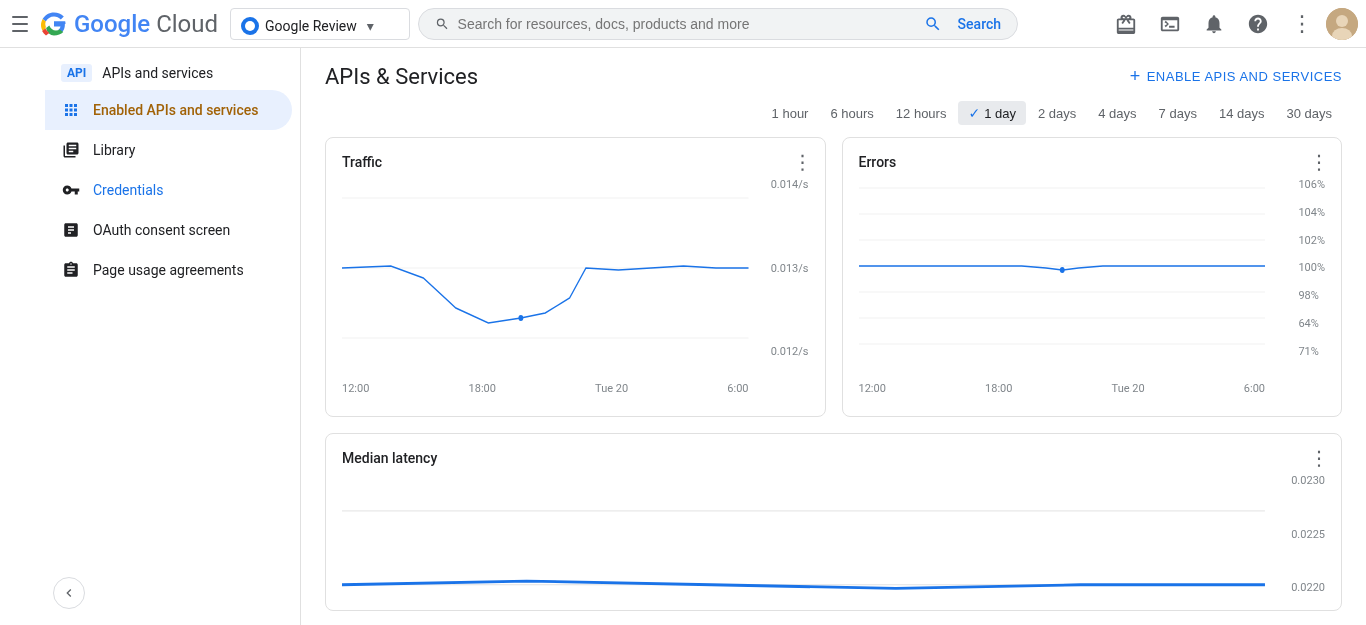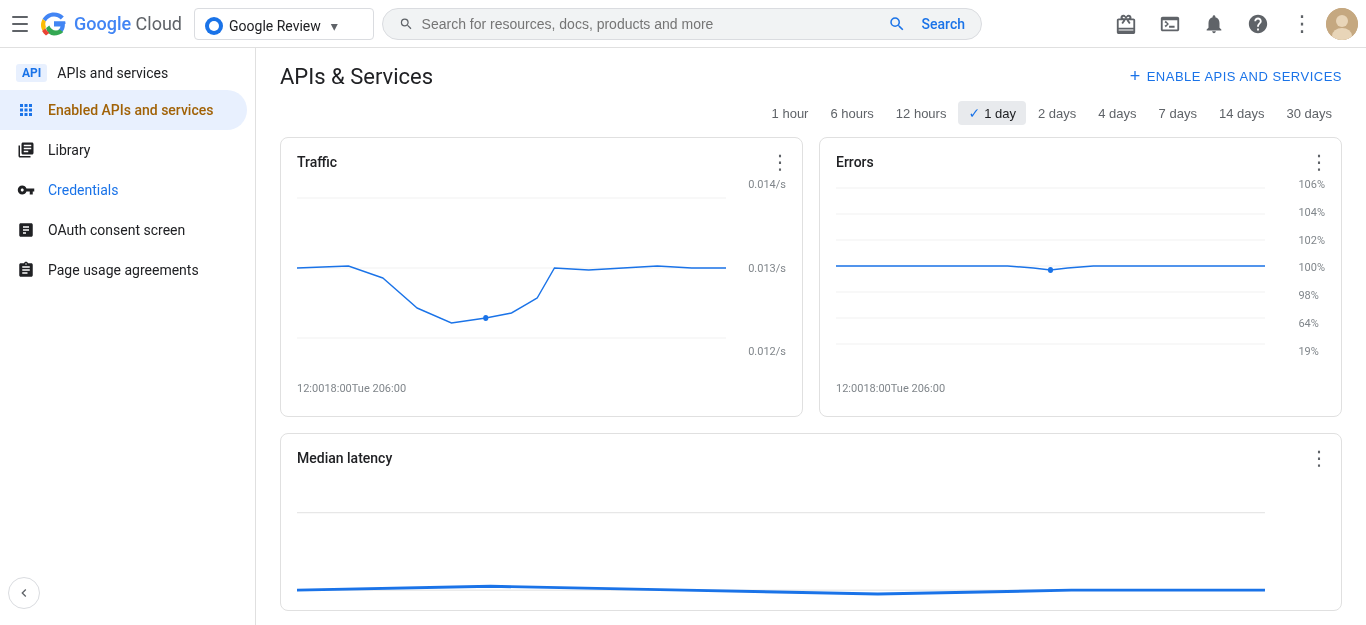--- a/index.html
+++ b/index.html
@@ -26,21 +26,21 @@
     .search-bar input { border: none; background: transparent; outline: none; font-size: 14px; color: #202124; width: 100%; }
     .search-btn { display: flex; align-items: center; gap: 16px; color: #1a73e8; cursor: pointer; font-size: 14px; font-weight: 500; white-space: nowrap; }
     .nav-icons { display: flex; align-items: center; gap: 4px; margin-left: auto; }
     .nav-icon { width: 40px; height: 40px; display: flex; align-items: center; justify-content: center; cursor: pointer; border-radius: 50%; color: #5f6368; font-size: 20px; }
     .avatar { width: 32px; height: 32px; border-radius: 50%; background: #c5a880; overflow: hidden; display: flex; align-items: center; justify-content: center; cursor: pointer; }
 
     
     .layout { display: flex; height: calc(625px - 48px); }
 
     
-    .sidebar { width: 256px; min-width: 256px; background: #fff; border-right: 1px solid #e0e0e0; overflow-y: auto; }
+    .sidebar { width: 256px; min-width: 256px; background: #fff; border-right: 1px solid #e0e0e0; overflow-y: auto; margin-left: 45px; }
     .sidebar-header { display: flex; align-items: center; gap: 10px; padding: 16px 16px 8px 16px; }
     .sidebar-api-badge { background: #e8f0fe; color: #1a73e8; font-weight: 700; font-size: 12px; padding: 2px 6px; border-radius: 3px; }
     .sidebar-title { font-size: 14px; color: #202124; font-weight: 400; }
     .sidebar-item {
       display: flex; align-items: center; gap: 12px; padding: 10px 16px; cursor: pointer;
       font-size: 14px; color: #202124; border-radius: 0 24px 24px 0; margin-right: 8px;
     }
     .sidebar-item.active { background: #e8f0fe; color: #1a73e8; }
     .sidebar-item.active .sidebar-item-label { color: #a16207; font-weight: 500; }
     .sidebar-icon { width: 20px; height: 20px; display: flex; align-items: center; justify-content: center; color: inherit; flex-shrink: 0; }
@@ -63,21 +63,21 @@
     .time-btn.active { background: #e8eaed; color: #202124; font-weight: 500; display: flex; align-items: center; gap: 4px; }
     .check-mark { color: #1a73e8; font-size: 14px; }
 
     
     .charts-grid { display: grid; grid-template-columns: 1fr 1fr; gap: 16px; padding: 0 24px 16px 24px; }
     .chart-card { border: 1px solid #e0e0e0; border-radius: 8px; padding: 16px; background: #fff; position: relative; min-height: 280px; }
     .chart-title { font-size: 14px; font-weight: 500; color: #202124; margin-bottom: 12px; }
     .chart-menu { position: absolute; top: 12px; right: 12px; cursor: pointer; color: #5f6368; font-size: 20px; }
     .chart-area { position: relative; height: 200px; margin-top: 8px; }
     .chart-y-labels { position: absolute; right: 0; top: 0; height: 100%; display: flex; flex-direction: column; justify-content: space-between; font-size: 11px; color: #80868b; padding: 0 0 20px 0; }
-    .chart-x-labels { display: flex; margin-top: 4px; font-size: 11px; color: #80868b; padding-right: 60px; }
+    .chart-x-labels { display: flex; justify-content: space-between; margin-top: 4px; font-size: 11px; color: #80868b; padding-right: 60px; }
     .chart-plot { position: absolute; left: 0; top: 0; right: 60px; bottom: 20px; }
     .chart-plot svg { width: 100%; height: 100%; }
 
     
     .median-chart { border: 1px solid #e0e0e0; border-radius: 8px; padding: 16px; background: #fff; margin: 0 24px 16px 24px; position: relative; }
     .median-chart-area { position: relative; height: 120px; margin-top: 8px; }
   </style>
 </head>
 <body>
 
@@ -88,21 +88,21 @@
       <span></span>
   </div>
   <div class="google-cloud-logo">
     <svg width="28" height="28" viewBox="0 0 28 28">
       <path d="M14 6.5C10.4 6.5 7.3 8.6 5.8 11.6L2.6 9.1C4.8 5.1 9.1 2.5 14 2.5c3.8 0 7.2 1.5 9.8 3.9l-3 3C18.9 7.6 16.6 6.5 14 6.5z" fill="#4285F4"></path>
       <path d="M25.5 14c0-.9-.1-1.8-.3-2.7H14v5.1h6.5c-.3 1.5-1.1 2.7-2.3 3.6l3.5 2.7c2-1.9 3.2-4.7 3.2-7.9-.1-.2-.1-.4 0-.8z" fill="#4285F4"></path>
       <path d="M5.8 16.4C5.5 15.6 5.3 14.8 5.3 14s.2-1.6.5-2.4L2.6 9.1C1.6 11 1 13 1 15.1c0 2.1.6 4 1.6 5.7l3.2-2.4c-.3-.6-.2-1.3 0-2z" fill="#FBBC05"></path>
       <path d="M14 25.5c3.8 0 7-1.3 9.3-3.4l-3.5-2.7c-1.1.7-2.4 1.1-3.8 1.1-3.1 0-5.7-2.1-6.7-5l-3.2 2.5C7 22.6 10.2 25.5 14 25.5z" fill="#34A853"></path>
       <path d="M5.3 18.5L2.1 21c1 1.8 2.3 3.3 3.9 4.5l3.3-2.6c-1.6-1.1-2.9-2.6-4-4.4z" fill="#EA4335"></path>
     </svg>
-    <span style="font-size:18px; color:#5f6368; font-weight:400;text-align:right;">
+    <span style="font-size:24px; color:#5f6368; font-weight:400;text-align:right;">
       <span style="color:#4285f4; font-weight:500;">Google</span><span> Cloud</span>
     </span>
   </div>
   <div class="project-selector">
     <div class="project-dot">
         <div class="project-dot-inner"></div>
       </div>
     <span>Google Review</span>
     <span style="color:#5f6368; margin-left:4px;">▾</span>
   </div>
@@ -286,21 +286,21 @@
               <circle cx="250" cy="92" r="3" fill="#1a73e8"></circle>
             </svg>
           </div>
           <div class="chart-y-labels" style="padding-bottom:20px;">
             <span>106%</span>
             <span>104%</span>
             <span>102%</span>
             <span>100%</span>
             <span>98%</span>
             <span>64%</span>
-            <span>19%</span>
+            <span>71%</span>
           </div>
         </div>
         <div class="chart-x-labels">
           <span>12:00</span>
           <span>18:00</span>
           <span>Tue 20</span>
           <span>6:00</span>
         </div>
       </div>
     </div>
@@ -310,16 +310,21 @@
       <div class="chart-menu">⋮</div>
       <div class="median-chart-area">
         <div style="position:absolute; left:0; top:0; right:60px; bottom:0;">
           <svg viewBox="0 0 500 120" preserveAspectRatio="none">
             <line x1="0" y1="20" x2="500" y2="20" stroke="#e0e0e0" stroke-width="0.5"></line>
             <line x1="0" y1="60" x2="500" y2="60" stroke="#e0e0e0" stroke-width="0.5"></line>
             <line x1="0" y1="100" x2="500" y2="100" stroke="#e0e0e0" stroke-width="0.5"></line>
             <polyline points="0,60 100,58 200,60 300,62 400,60 500,60" fill="none" stroke="#1a73e8" stroke-width="1.5"></polyline>
           </svg>
         </div>
+        <div style="position:absolute; right:0; top:0; height:100%; display:flex; flex-direction:column; justify-content:space-between; font-size:11px; color:#80868b;">
+          <span>0.0230</span>
+          <span>0.0225</span>
+          <span>0.0220</span>
+        </div>
       </div>
     </div>
   </main>
 </div>
 
 </body></html>

